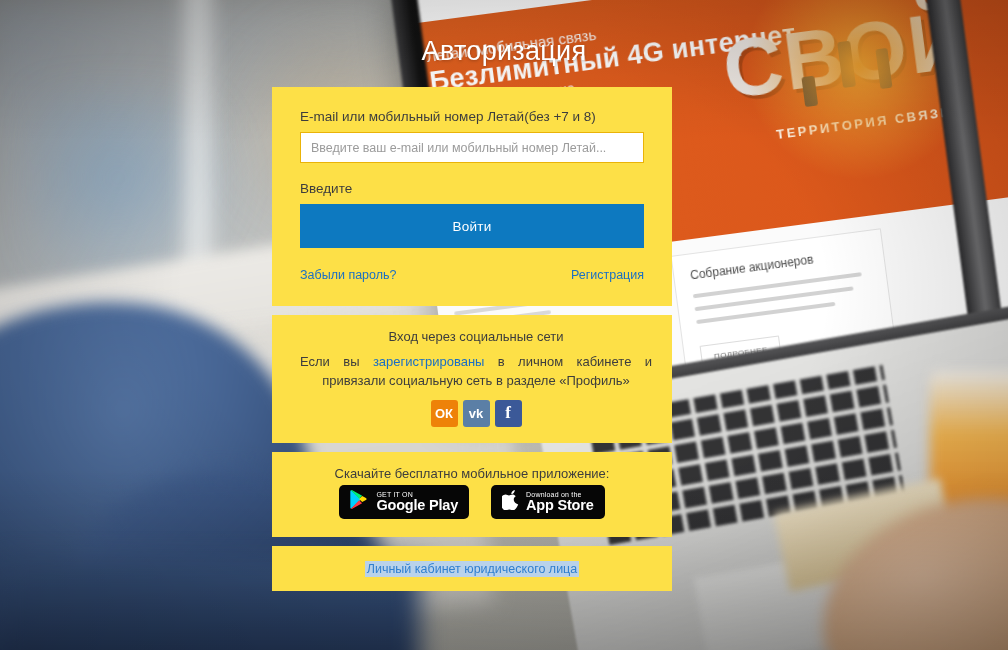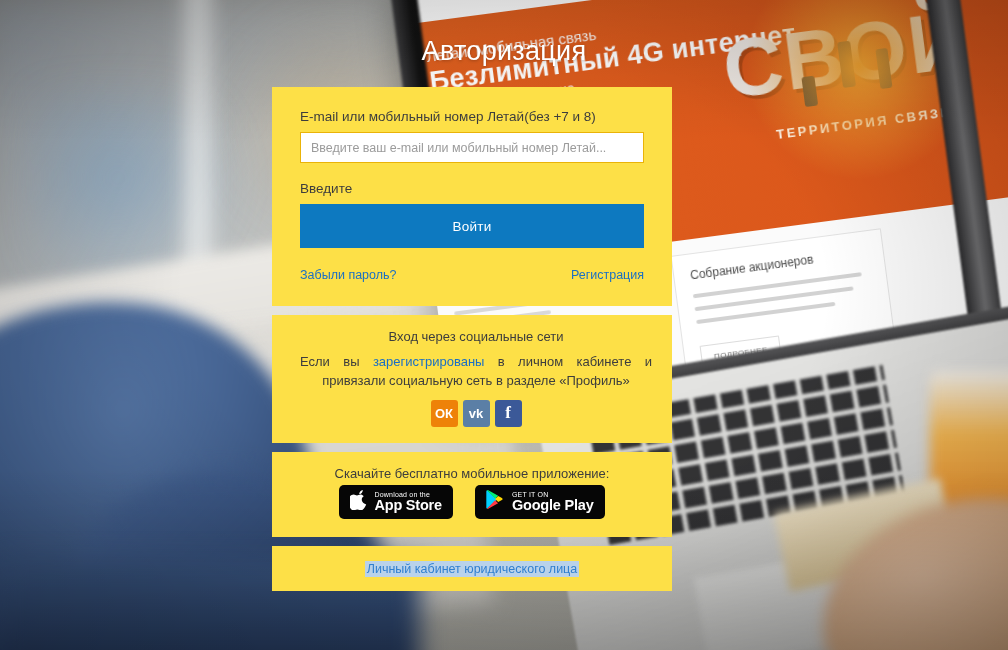--- a/index.html
+++ b/index.html
@@ -381,48 +381,48 @@
       <span class="soc soc-vk">vk</span>
       <span class="soc soc-fb">f</span>
     </div>
   </div>
 
   <div class="gap"></div>
 
   <div class="panel panel-apps">
     <div class="apps-title">Скачайте бесплатно мобильное приложение:</div>
     <div class="badges">
-
-      <div class="badge">
-        <span>
-          <svg width="17" height="20" viewBox="0 0 17 20" aria-hidden="true">
-            <path fill="#fff" d="M11.6 0c.1 1-.3 2-.9 2.7-.6.8-1.6 1.4-2.6 1.3-.1-1 .4-2 .9-2.6C9.7.6 10.8.1 11.6 0zM15 14.6c-.5 1.2-.8 1.7-1.4 2.7-.9 1.4-2.2 3.1-3.8 3.1-1.4 0-1.8-.9-3.7-.9s-2.3.9-3.7.9c-1.6 0-2.8-1.5-3.7-2.9C-3 13.5-3.3 8.8-1.2 6.3c.9-1.1 2.3-1.8 3.6-1.8 1.4 0 2.2.9 3.4.9 1.1 0 1.8-.9 3.4-.9 1.2 0 2.4.6 3.3 1.7-2.9 1.6-2.4 5.7.5 7.4z" transform="translate(1.2 0)"></path>
-          </svg>
-        </span>
-        <span class="badge-txt">
-          <span class="badge-sub">Download on the</span>
-          <span class="badge-main">App Store</span>
-        </span>
-      </div>
 
       <div class="badge">
         <span>
           <svg width="19" height="21" viewBox="0 0 19 21" aria-hidden="true">
             <path fill="#00d0ff" d="M1 1.2 11 10.5 1 19.8c-.4-.3-.7-.8-.7-1.5V2.7c0-.7.3-1.2.7-1.5z"></path>
             <path fill="#00f076" d="M1 1.2c.3-.2.8-.2 1.3.1l9.9 5.5-3 3z"></path>
             <path fill="#ffd900" d="M12.2 7 15.9 9c.9.5.9 1.6 0 2.1L12.2 13l-3.1-3z"></path>
             <path fill="#ff3a44" d="M2.3 19.7c-.5.3-1 .3-1.3.1l8.1-8.6 3 3z"></path>
           </svg>
         </span>
         <span class="badge-txt">
           <span class="badge-sub">GET IT ON</span>
           <span class="badge-main">Google Play</span>
         </span>
       </div>
 
+      <div class="badge">
+        <span>
+          <svg width="17" height="20" viewBox="0 0 17 20" aria-hidden="true">
+            <path fill="#fff" d="M11.6 0c.1 1-.3 2-.9 2.7-.6.8-1.6 1.4-2.6 1.3-.1-1 .4-2 .9-2.6C9.7.6 10.8.1 11.6 0zM15 14.6c-.5 1.2-.8 1.7-1.4 2.7-.9 1.4-2.2 3.1-3.8 3.1-1.4 0-1.8-.9-3.7-.9s-2.3.9-3.7.9c-1.6 0-2.8-1.5-3.7-2.9C-3 13.5-3.3 8.8-1.2 6.3c.9-1.1 2.3-1.8 3.6-1.8 1.4 0 2.2.9 3.4.9 1.1 0 1.8-.9 3.4-.9 1.2 0 2.4.6 3.3 1.7-2.9 1.6-2.4 5.7.5 7.4z" transform="translate(1.2 0)"></path>
+          </svg>
+        </span>
+        <span class="badge-txt">
+          <span class="badge-sub">Download on the</span>
+          <span class="badge-main">App Store</span>
+        </span>
+      </div>
+
     </div>
   </div>
 
   <div class="gap"></div>
 
   <div class="panel panel-legal">
     <span class="legal-link">Личный кабинет юридического лица</span>
   </div>
 
 </div>

